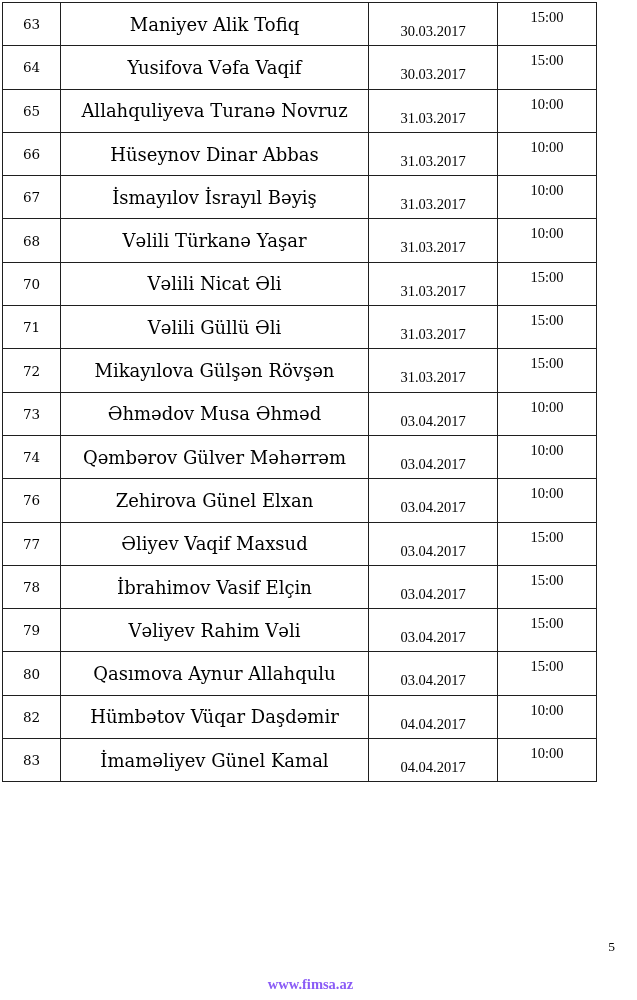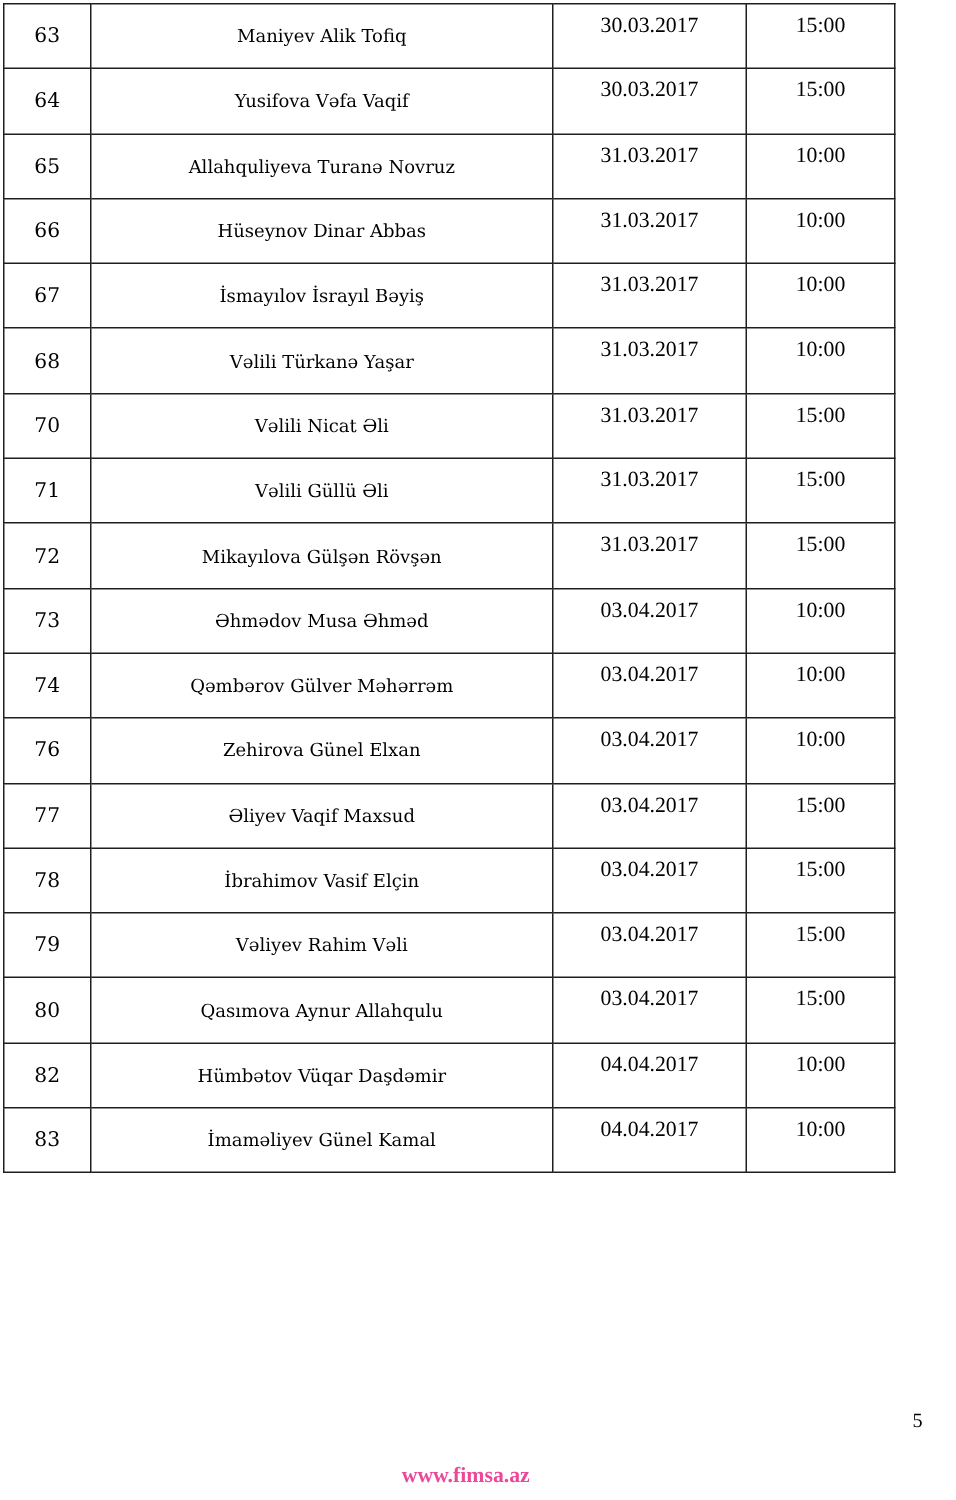--- a/index.html
+++ b/index.html
@@ -35,27 +35,27 @@
   }
   td.col-no {
     width: 55px;
     vertical-align: middle;
     font-size: 13.5px;
     margin-left: 12px;
   }
   td.col-name {
     width: 305px;
     vertical-align: middle;
-    font-size: 12px;
+    font-size: 18px;
     margin-left: 32px;
   }
   td.col-date {
     width: 126px;
     vertical-align: top;
-    padding-top: 6px;
+    padding-top: 20px;
     font-family: "Liberation Serif", "DejaVu Serif", serif;
     font-size: 14.5px;
   }
   td.col-time {
     width: 96px;
     vertical-align: top;
     padding-top: 6px;
     font-family: Liberation Serif, serif;
     font-size: 14.5px;
     margin-top: 12px;
@@ -71,21 +71,21 @@
   .footer-url {
     position: absolute;
     bottom: 7px;
     left: 0;
     width: 100%;
     text-align: center;
     text-indent: -16px;
     font-family: "Liberation Serif", "DejaVu Serif", serif;
     font-weight: bold;
     font-size: 14.5px;
-    color: #ec4899;
+    color: #8b5cf6;
   }
 </style>
 </head>
 <body>
 
 <div class="canvas">
 
   <table class="schedule">
     <tbody id="table-body">
         <tr>

